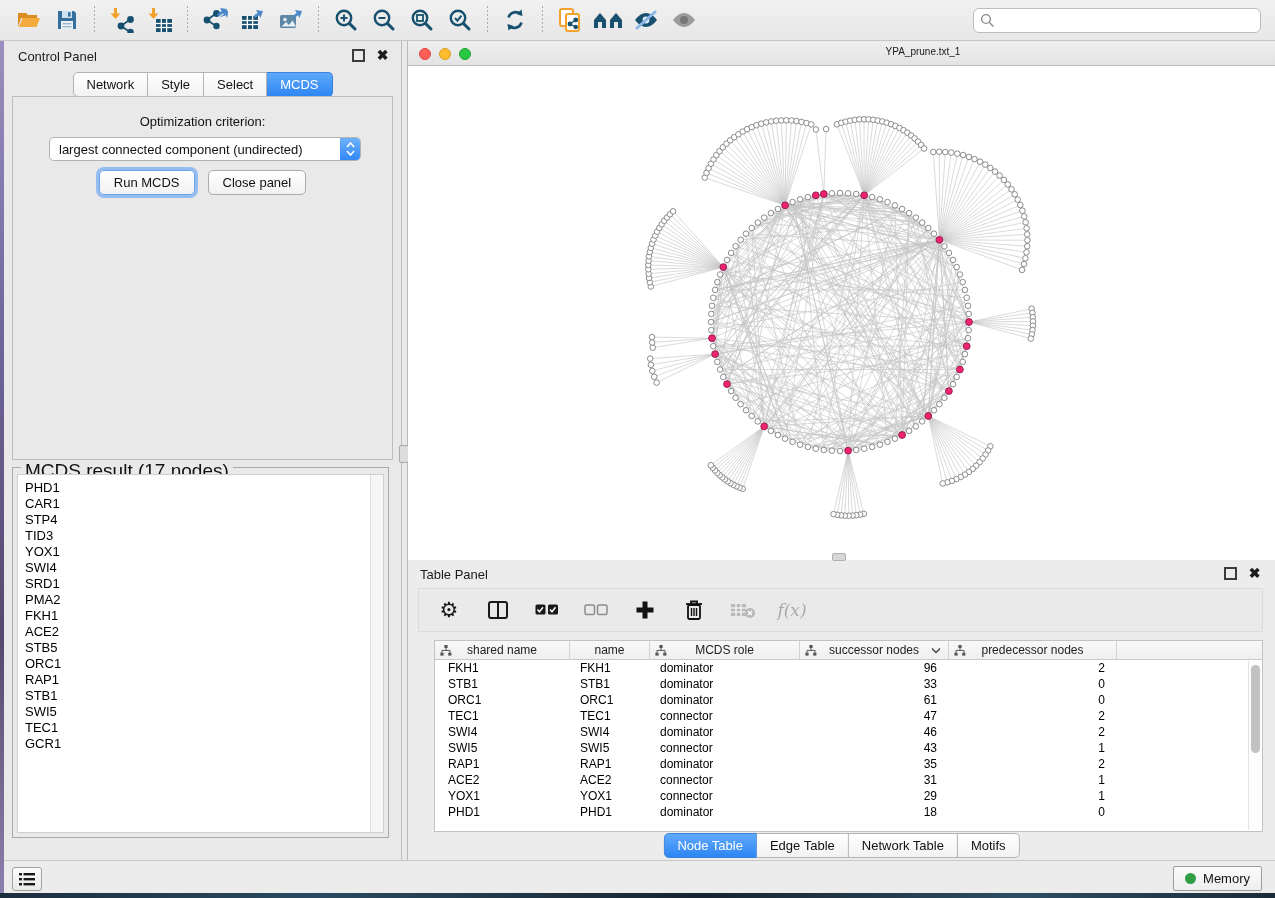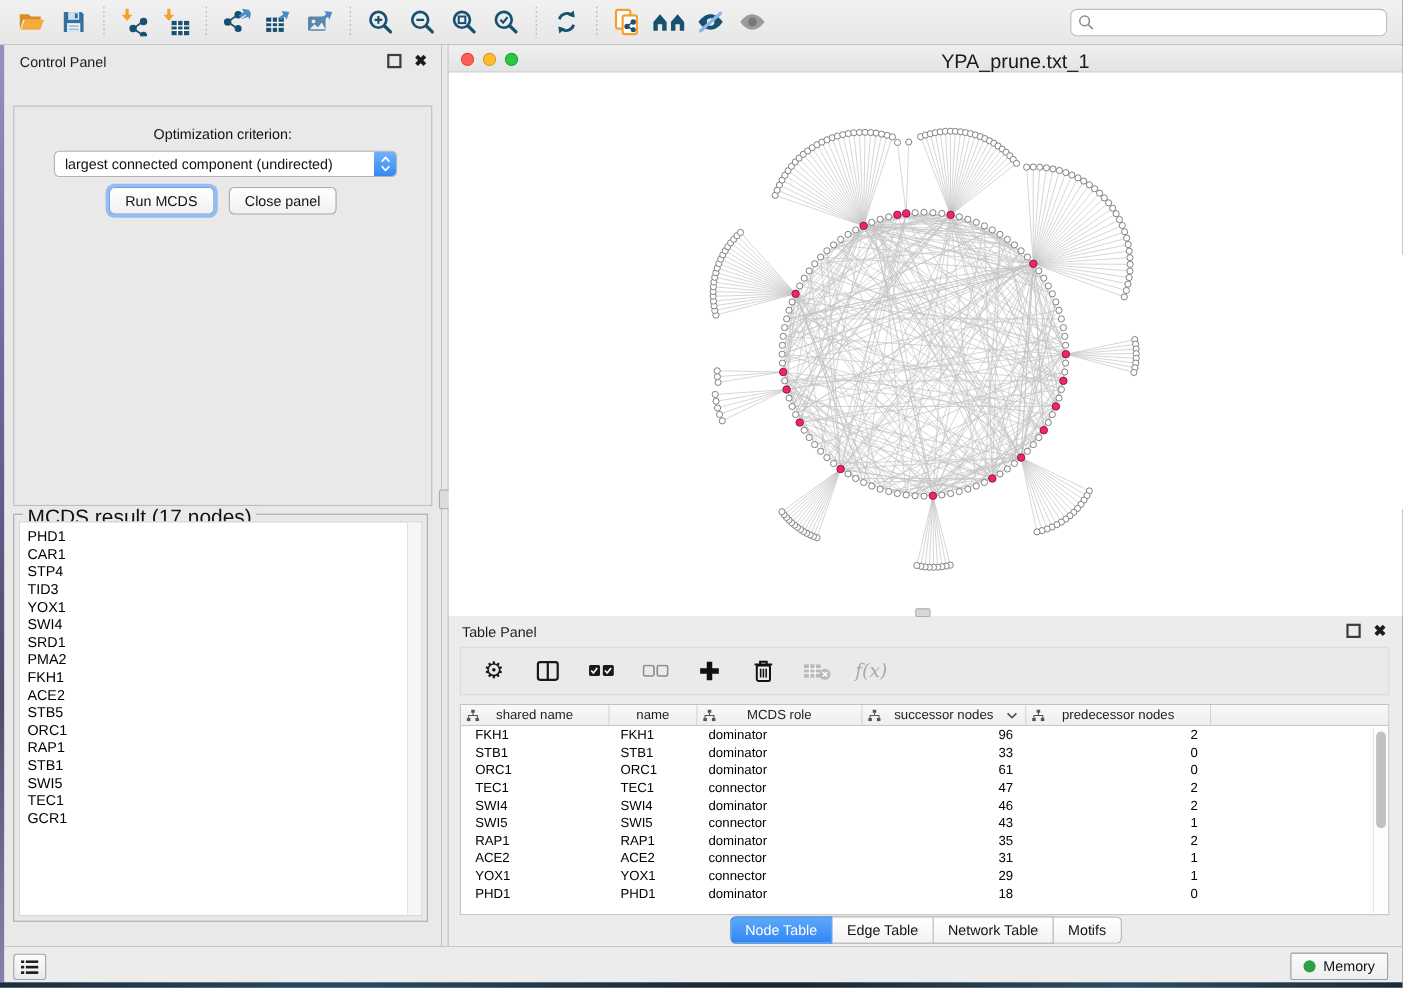--- a/index.html
+++ b/index.html
@@ -69,34 +69,34 @@
     border:1px solid #aaa; border-radius:2px; }
   .h-grip { position:absolute; left:832px; top:553px; width:14px; height:8px; background:#d8d8d8;
     border:1px solid #b0b0b0; border-radius:2px; z-index:5; }
 
   
   .net-window { position:absolute; left:408px; top:42px; width:867px; height:518px; background:#fff; }
   .net-titlebar { position:absolute; left:0; top:0; width:100%; height:24px;
     background:linear-gradient(#efefef,#e3e3e3); border-bottom:1px solid #bdbdbd; }
   .tlight { position:absolute; top:6px; width:12px; height:12px; border-radius:50%; cursor:default; }
   .net-title { position:absolute; top:4px; left:59.4%; transform:translateX(-50%);
-    font-size:18px; color:#1a1a1a; white-space:nowrap; }
+    font-size:10px; color:#1a1a1a; white-space:nowrap; }
   .net-canvas { position:absolute; left:0; top:24px; width:867px; height:494px; background:#fff; }
   .net-canvas svg { position:absolute; left:0; top:0; }
 
   
   .table-panel { position:absolute; left:408px; top:560px; width:867px; height:300px; background:#ececec; }
   .tp-title { position:absolute; left:12px; top:7px; font-size:13px; color:#1c1c1c; }
   .tp-toolbar { position:absolute; left:10px; top:28px; right:12px; height:44px; background:#eaeaea;
     border:1px solid #dcdcdc; display:flex; align-items:center; gap:23px; padding-left:17px; }
   .tico { border:none; background:transparent; display:flex; align-items:center; justify-content:center;
     width:26px; height:26px; cursor:default; }
   .fx { font-family:"DejaVu Serif",serif; font-style:italic; font-size:17px; color:#a9a9a9; }
   .gear-glyph { font-size:21px; color:#1a1a1a; line-height:20px; }
-  .ntable { position:absolute; left:10px; top:80px; right:12px; height:192px; background:#fff;
+  .ntable { position:absolute; left:26px; top:80px; right:12px; height:192px; background:#fff;
     border:1px solid #c2c2c2; }
   .thead { display:flex; height:19px; background:linear-gradient(#f8f8f8,#efefef); border-bottom:1px solid #c9c9c9; }
   .thcell { position:relative; border-right:1px solid #d4d4d4; font-size:12px; color:#222;
     display:flex; align-items:center; justify-content:center; cursor:default; }
   .thcell .hicon { position:absolute; left:5px; top:4px; }
   .thcell .sortchev { position:absolute; right:7px; top:6px; }
   .trow { display:flex; height:16px; }
   .tcell { font-size:12px; color:#000; line-height:16px; white-space:nowrap; overflow:hidden; }
   .tcell.c0 { padding-left:13px; } .tcell.c1,.tcell.c2 { padding-left:10px; }
   .tcell.num { text-align:right; padding-right:12px; }
@@ -278,20 +278,26 @@
       <input type="text" placeholder="" style="">
     </div>
   </div>
 
   <div class="left-strip"></div>
 
   <div class="control-panel">
     <div class="cp-title">Control Panel</div>
     <button class="win-mini float-box" style="right:36px;"></button>
     <button class="win-mini close-x" style="right:12px;">✖</button>
+    <div class="seg" id="cp-tabs">
+        <button class="segbtn">Network</button>
+        <button class="segbtn">Style</button>
+        <button class="segbtn">Select</button>
+        <button class="segbtn active">MCDS</button>
+      </div>
     <div class="cp-box">
       <div class="opt-label">Optimization criterion:</div>
       <div class="dropdown">
         <span class="dd-text">largest connected component (undirected)</span>
         <span class="dd-step">
           <svg width="9" height="6" viewBox="0 0 9 6">
               <path d="M1 5l3.5-4L8 5" fill="none" stroke="#fff" stroke-width="1.6"></path>
             </svg>
           <svg width="9" height="6" viewBox="0 0 9 6">
               <path d="M1 1l3.5 4L8 1" fill="none" stroke="#fff" stroke-width="1.6"></path>

